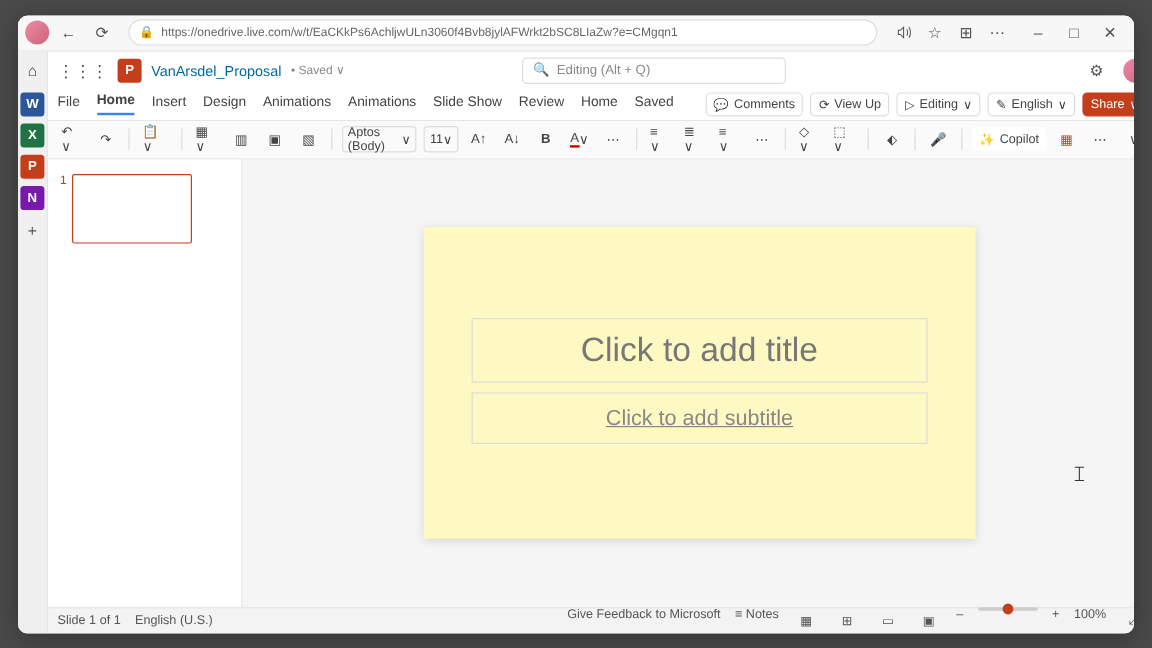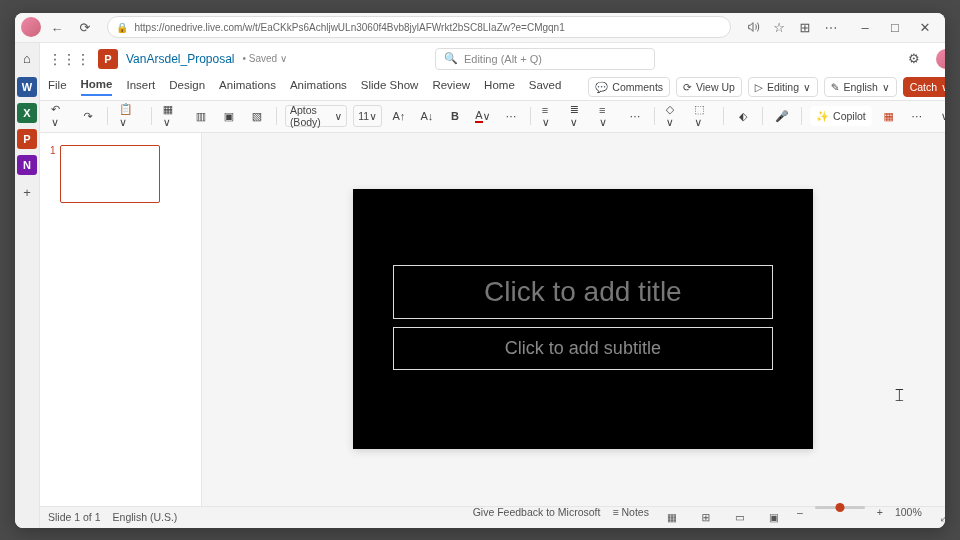--- a/index.html
+++ b/index.html
@@ -32,24 +32,24 @@
   .rb { height: 22px; min-width: 22px; display: flex; align-items: center; justify-content: center; border-radius: 3px; padding: 0 3px; }
   .sep { width: 1px; height: 18px; background: #ddd; margin: 0 2px; }
   .font-select { width: 72px; height: 22px; border: 1px solid #ddd; border-radius: 3px; font-size: 10.5px; padding: 0 4px; display: flex; align-items: center; justify-content: flex-end; }
   .size-select { width: 30px; height: 22px; border: 1px solid #ddd; border-radius: 3px; font-size: 10.5px; padding: 0 4px; display: flex; align-items: center; justify-content: space-between; }
   .content { flex: 1; display: flex; background: #f5f5f5; }
   .thumb-panel { width: 162px; background: #fff; border-right: 1px solid #e5e5e5; padding: 12px 10px; }
   .thumb-wrap { display: flex; gap: 4px; }
   .thumb-num { font-size: 10px; color: #c43e1c; }
   .thumb { width: 100px; height: 58px; background: #fff; border: 1.5px solid #c43e1c; border-radius: 2px; }
   .canvas { flex: 1; display: flex; align-items: center; justify-content: center; position: relative; }
-  .slide { width: 460px; height: 260px; background: #000000; box-shadow: 0 2px 8px rgba(0,0,0,.15); display: flex; flex-direction: column; align-items: center; padding: 24px 40px; gap: 8px; }
+  .slide { width: 460px; height: 260px; background: #fef9c3; box-shadow: 0 2px 8px rgba(0,0,0,.15); display: flex; flex-direction: column; align-items: center; padding: 24px 40px; gap: 8px; }
   .title-ph, .sub-ph { width: 100%; border: 1px solid #ddd; padding: 10px; text-align: center; color: #888; }
   .title-ph { font-size: 28px; margin-top: 52px; color: #777; font-weight: 300; }
-  .sub-ph { font-size: 18px; font-weight: 300; }
+  .sub-ph { font-size: 18px; font-weight: 300; text-decoration: underline; }
   .cursor { position: absolute; right: 58px; bottom: 100px; font-size: 18px; color: #333; }
   .status { height: 22px; background: #f3f3f3; border-top: 1px solid #e5e5e5; display: flex; align-items: center; padding: 0 8px; font-size: 10.5px; color: #555; gap: 12px; }
   .status-right { margin-left: auto; display: flex; align-items: flex-start; gap: 12px; }
   .zoom-slider { width: 50px; height: 3px; background: #ccc; border-radius: 2px; position: relative; }
   .zoom-slider::after { content: ""; position: absolute; left: 50%; top: -3px; width: 9px; height: 9px; background: #c43e1c; border-radius: 50%; transform: translateX(-50%); }
   .body-row { flex: 1; display: flex; overflow: hidden; }
   svg { display: block; }
 </style>
 </head>
 <body>
@@ -116,21 +116,21 @@
         <span class="tab">Animations</span>
         <span class="tab">Slide Show</span>
         <span class="tab">Review</span>
         <span class="tab">Home</span>
         <span class="tab">Saved</span>
         <div class="tabs-right">
           <div class="pill">💬 <span>Comments</span></div>
           <div class="pill">⟳ <span>View Up</span></div>
           <div class="pill">▷ <span>Editing</span> ∨</div>
           <div class="pill">✎ <span>English</span> ∨</div>
-          <div class="pill share"><span>Catch</span> ∨</div>
+          <div class="pill share"><span>Share</span> ∨</div>
         </div>
       </div>
 
       <div class="ribbon">
         <div class="rb">↶ ∨</div>
         <div class="rb">↷</div>
         <div class="sep"></div>
         <div class="rb">📋 ∨</div>
         <div class="sep"></div>
         <div class="rb">▦ ∨</div>

